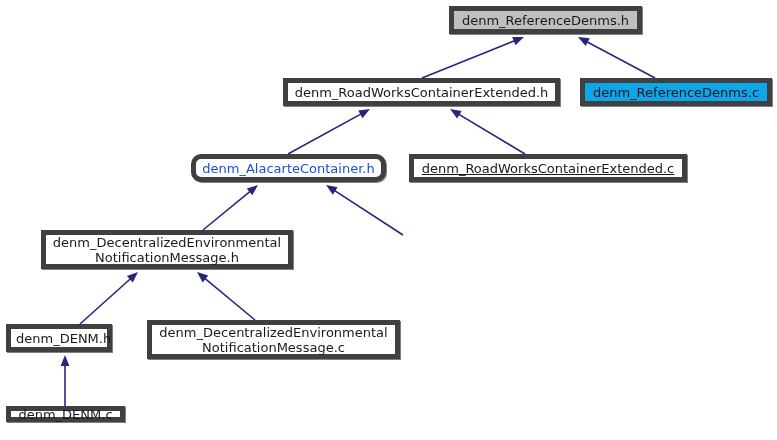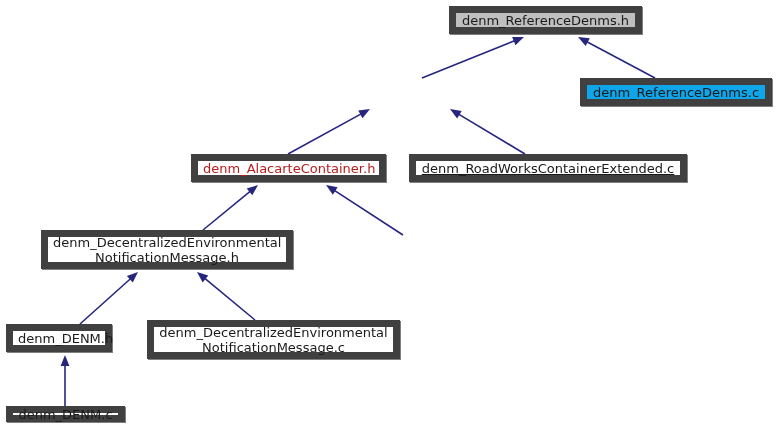--- a/index.html
+++ b/index.html
@@ -21,21 +21,21 @@
     position: absolute;
     left: 0;
     top: 0;
     width: 777px;
     height: 440px;
     pointer-events: none;
   }
   .node {
     position: absolute;
     box-sizing: border-box;
-    border: 7px solid #be185d;
+    border: 5px solid #be185d;
     background: #ffffff;
     color: #1a1a1a;
     display: flex;
     align-items: center;
     justify-content: center;
     text-align: center;
     font-size: 13px;
     line-height: 15px;
     letter-spacing: 0px;
     white-space: pre-line;
@@ -69,22 +69,23 @@
       <line x1="403" y1="235" x2="333.54823143794545" y2="189.90144898567885" stroke="#26267f" stroke-width="1.6"></line>
       <polygon points="326,185 337.6218801504874,187.30041339061196 332.82935225337917,194.6809063521586" fill="#26267f"></polygon>
       <line x1="80" y1="324" x2="131.29887503418158" y2="278.0079051417682" stroke="#26267f" stroke-width="1.6"></line>
       <polygon points="138,272 132.74693422219752,282.61910071211685 126.87253808357968,276.06688963442775" fill="#26267f"></polygon>
       <line x1="255" y1="320" x2="203.9335488901222" y2="277.73810942630803" stroke="#26267f" stroke-width="1.6"></line>
       <polygon points="197,272 208.27963547412216,275.62350984142785 202.669039590621,282.4029798673251" fill="#26267f"></polygon>
       <line x1="65" y1="406" x2="65" y2="364" stroke="#26267f" stroke-width="1.6"></line>
       <polygon points="65,355 69.4,366 60.6,366" fill="#26267f"></polygon>
     </svg>
 <div class="node current" style="left: 449px; top: 6px; width: 193px; height: 28px; border-color: rgb(64, 64, 64); background: rgb(191, 191, 191); color: rgb(26, 26, 26);"><span class="node-label">denm_ReferenceDenms.h</span></div>
+    <div class="node" style="left: 283px; top: 78px; width: 277px; height: 28px; border-color: rgb(64, 64, 64); background: rgb(255, 255, 255); color: rgb(26, 26, 26);"><span class="node-label">denm_RoadWorksContainerExtended.h</span></div>
     <div class="node" style="left: 580px; top: 78px; width: 192px; height: 28px; border-color: rgb(64, 64, 64); background: #0ea5e9; color: rgb(26, 26, 26);"><span class="node-label">denm_ReferenceDenms.c</span></div>
-    <div class="node" style="left: 191px; top: 154px; width: 195px; height: 28px; border-color: rgb(64, 64, 64); background: rgb(255, 255, 255); color: #b91c1c;"><span class="node-label">denm_AlacarteContainer.h</span></div>
+    <div class="node" style="left: 191px; top: 154px; width: 195px; height: 28px; border-color: rgb(64, 64, 64); background: rgb(255, 255, 255); color: #1d4ed8; border-radius: 10px;"><span class="node-label">denm_AlacarteContainer.h</span></div>
     <div class="node" style="left: 409px; top: 154px; width: 278px; height: 28px; border-color: rgb(64, 64, 64); background: rgb(255, 255, 255); color: rgb(26, 26, 26); text-decoration: underline;"><span class="node-label">denm_RoadWorksContainerExtended.c</span></div>
     <div class="node" style="left: 41px; top: 230px; width: 252px; height: 39px; border-color: rgb(64, 64, 64); background: rgb(255, 255, 255); color: rgb(26, 26, 26);"><span class="node-label">denm_DecentralizedEnvironmental
 NotificationMessage.h</span></div>
     <div class="node" style="left: 6px; top: 324px; width: 106px; height: 28px; border-color: rgb(64, 64, 64); background: rgb(255, 255, 255); color: rgb(26, 26, 26);"><span class="node-label">denm_DENM.h</span></div>
     <div class="node" style="left: 147px; top: 320px; width: 253px; height: 39px; border-color: rgb(64, 64, 64); background: rgb(255, 255, 255); color: rgb(26, 26, 26);"><span class="node-label">denm_DecentralizedEnvironmental
 NotificationMessage.c</span></div>
     <div class="node" style="left: 6px; top: 406px; width: 119px; height: 16px; border-color: rgb(64, 64, 64); background: rgb(255, 255, 255); color: rgb(26, 26, 26);"><span class="node-label">denm_DENM.c</span></div>
   </div>
 
 </body></html>

